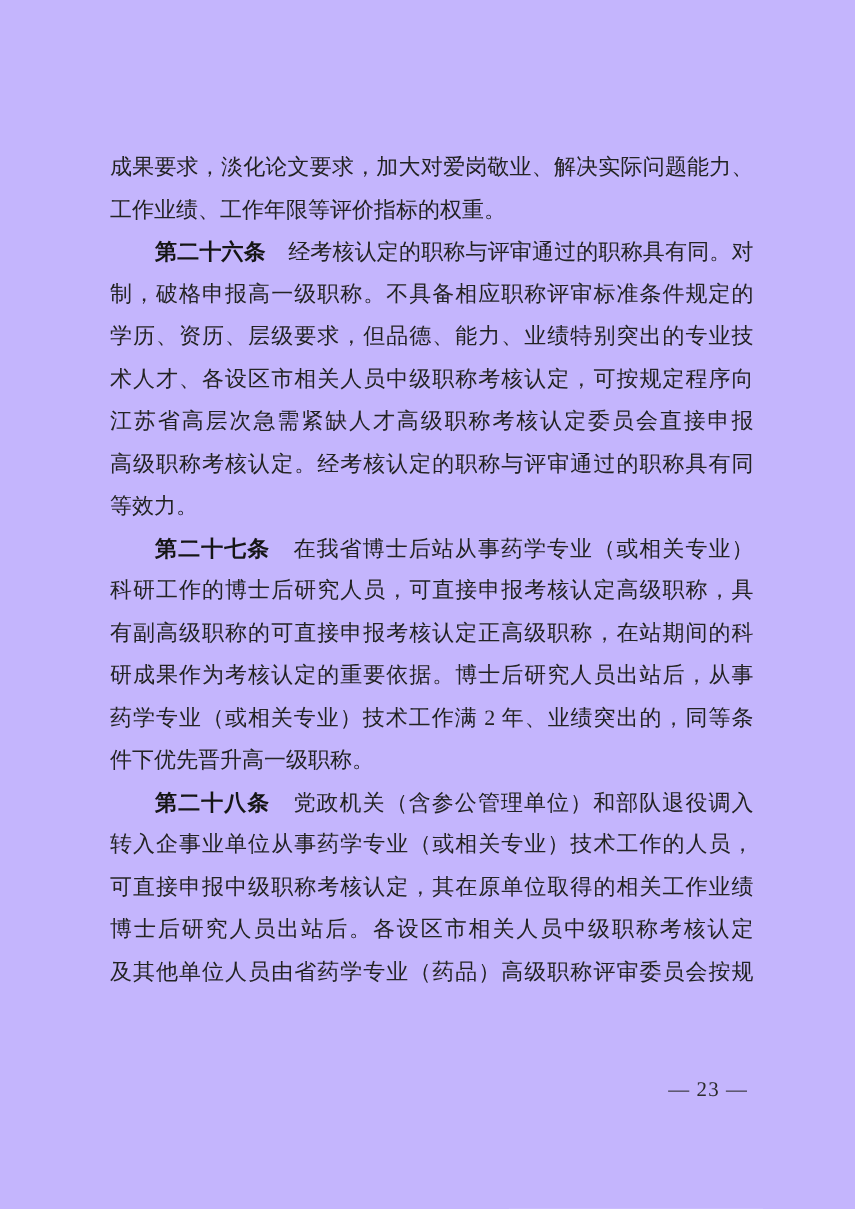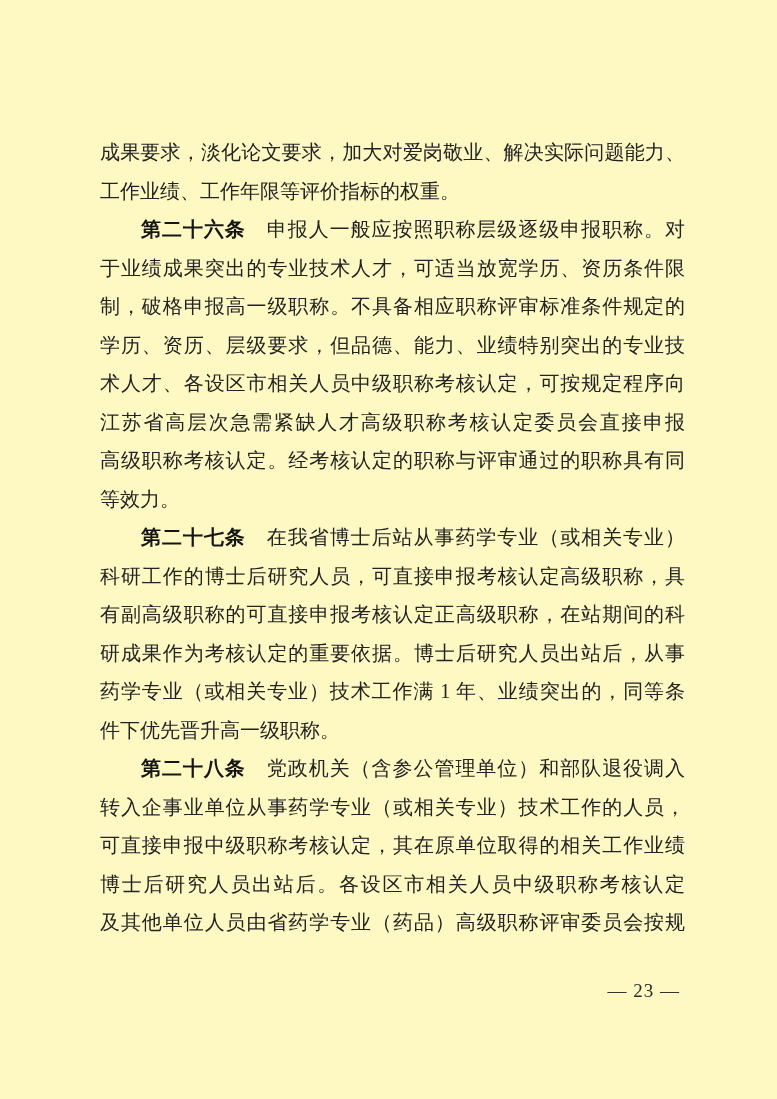--- a/index.html
+++ b/index.html
@@ -5,21 +5,21 @@
 <style>
   html, body {
     margin: 0;
     padding: 0;
     background: #ffffff;
   }
   .page {
     position: relative;
     width: 777px;
     height: 1099px;
-    background: #fef9c3;
+    background: #c4b5fd;
     overflow: hidden;
     font-family: "Liberation Serif", "DejaVu Serif", serif;
   }
   .body-text {
     position: absolute;
     left: 100px;
     top: 133px;
     width: 585px;
     font-size: 20px;
     line-height: 38.5px;
@@ -55,33 +55,32 @@
     white-space: pre;
   }
 </style>
 </head>
 <body>
 
 <div class="page">
   <div class="body-text">
       <div class="line justify"><span class="line-text">成果要求，淡化论文要求，加大对爱岗敬业、解决实际问题能力、</span></div>
       <div class="line"><span class="line-text">工作业绩、工作年限等评价指标的权重。</span></div>
-      <div class="line justify indent"><span class="article-number">第二十六条</span><span class="line-text">　申报人一般应按照职称层级逐级申报职称。对</span></div>
-      <div class="line justify"><span class="line-text">于业绩成果突出的专业技术人才，可适当放宽学历、资历条件限</span></div>
+      <div class="line justify indent"><span class="article-number">第二十六条</span><span class="line-text">　经考核认定的职称与评审通过的职称具有同。对</span></div>
       <div class="line justify"><span class="line-text">制，破格申报高一级职称。不具备相应职称评审标准条件规定的</span></div>
       <div class="line justify"><span class="line-text">学历、资历、层级要求，但品德、能力、业绩特别突出的专业技</span></div>
       <div class="line justify"><span class="line-text">术人才、各设区市相关人员中级职称考核认定，可按规定程序向</span></div>
       <div class="line justify"><span class="line-text">江苏省高层次急需紧缺人才高级职称考核认定委员会直接申报</span></div>
       <div class="line justify"><span class="line-text">高级职称考核认定。经考核认定的职称与评审通过的职称具有同</span></div>
       <div class="line"><span class="line-text">等效力。</span></div>
       <div class="line justify indent"><span class="article-number">第二十七条</span><span class="line-text">　在我省博士后站从事药学专业（或相关专业）</span></div>
       <div class="line justify"><span class="line-text">科研工作的博士后研究人员，可直接申报考核认定高级职称，具</span></div>
       <div class="line justify"><span class="line-text">有副高级职称的可直接申报考核认定正高级职称，在站期间的科</span></div>
       <div class="line justify"><span class="line-text">研成果作为考核认定的重要依据。博士后研究人员出站后，从事</span></div>
-      <div class="line justify"><span class="line-text">药学专业（或相关专业）技术工作满 1 年、业绩突出的，同等条</span></div>
+      <div class="line justify"><span class="line-text">药学专业（或相关专业）技术工作满 2 年、业绩突出的，同等条</span></div>
       <div class="line"><span class="line-text">件下优先晋升高一级职称。</span></div>
       <div class="line justify indent"><span class="article-number">第二十八条</span><span class="line-text">　党政机关（含参公管理单位）和部队退役调入</span></div>
       <div class="line justify"><span class="line-text">转入企事业单位从事药学专业（或相关专业）技术工作的人员，</span></div>
       <div class="line justify"><span class="line-text">可直接申报中级职称考核认定，其在原单位取得的相关工作业绩</span></div>
       <div class="line justify"><span class="line-text">博士后研究人员出站后。各设区市相关人员中级职称考核认定</span></div>
       <div class="line justify"><span class="line-text">及其他单位人员由省药学专业（药品）高级职称评审委员会按规</span></div>
     </div>
   <div class="page-number">— 23 —</div>
 </div>
 

